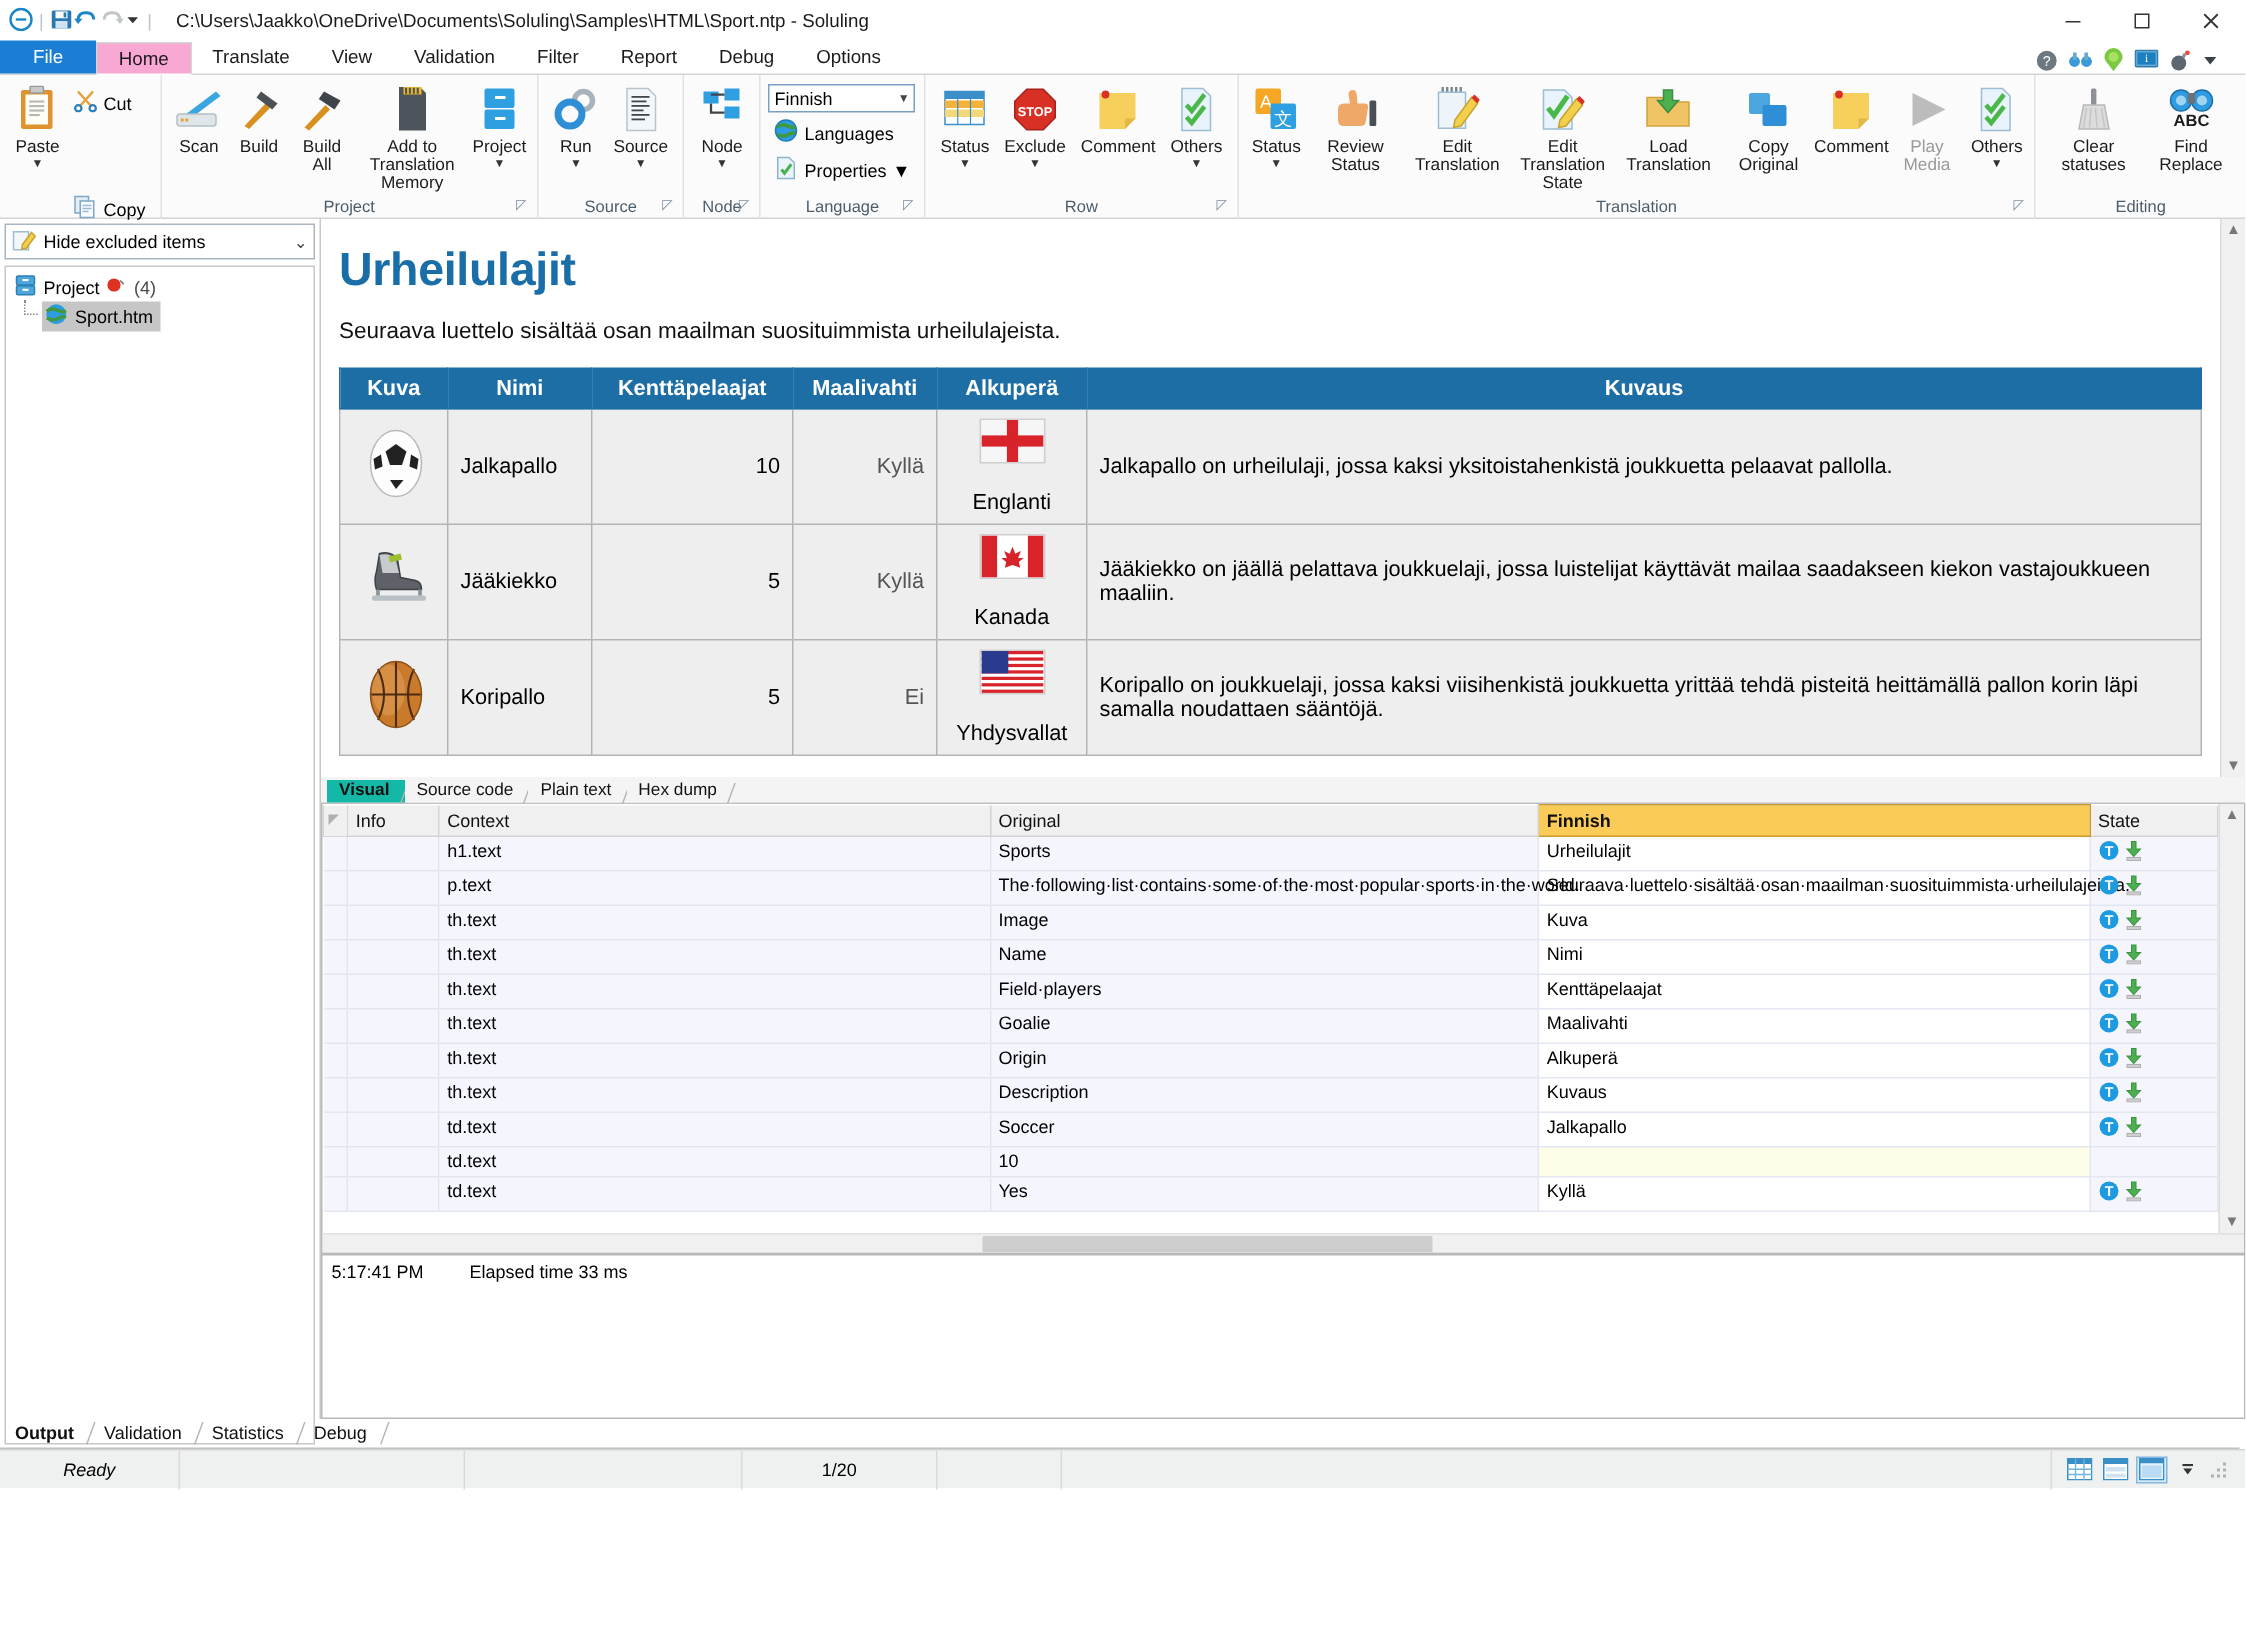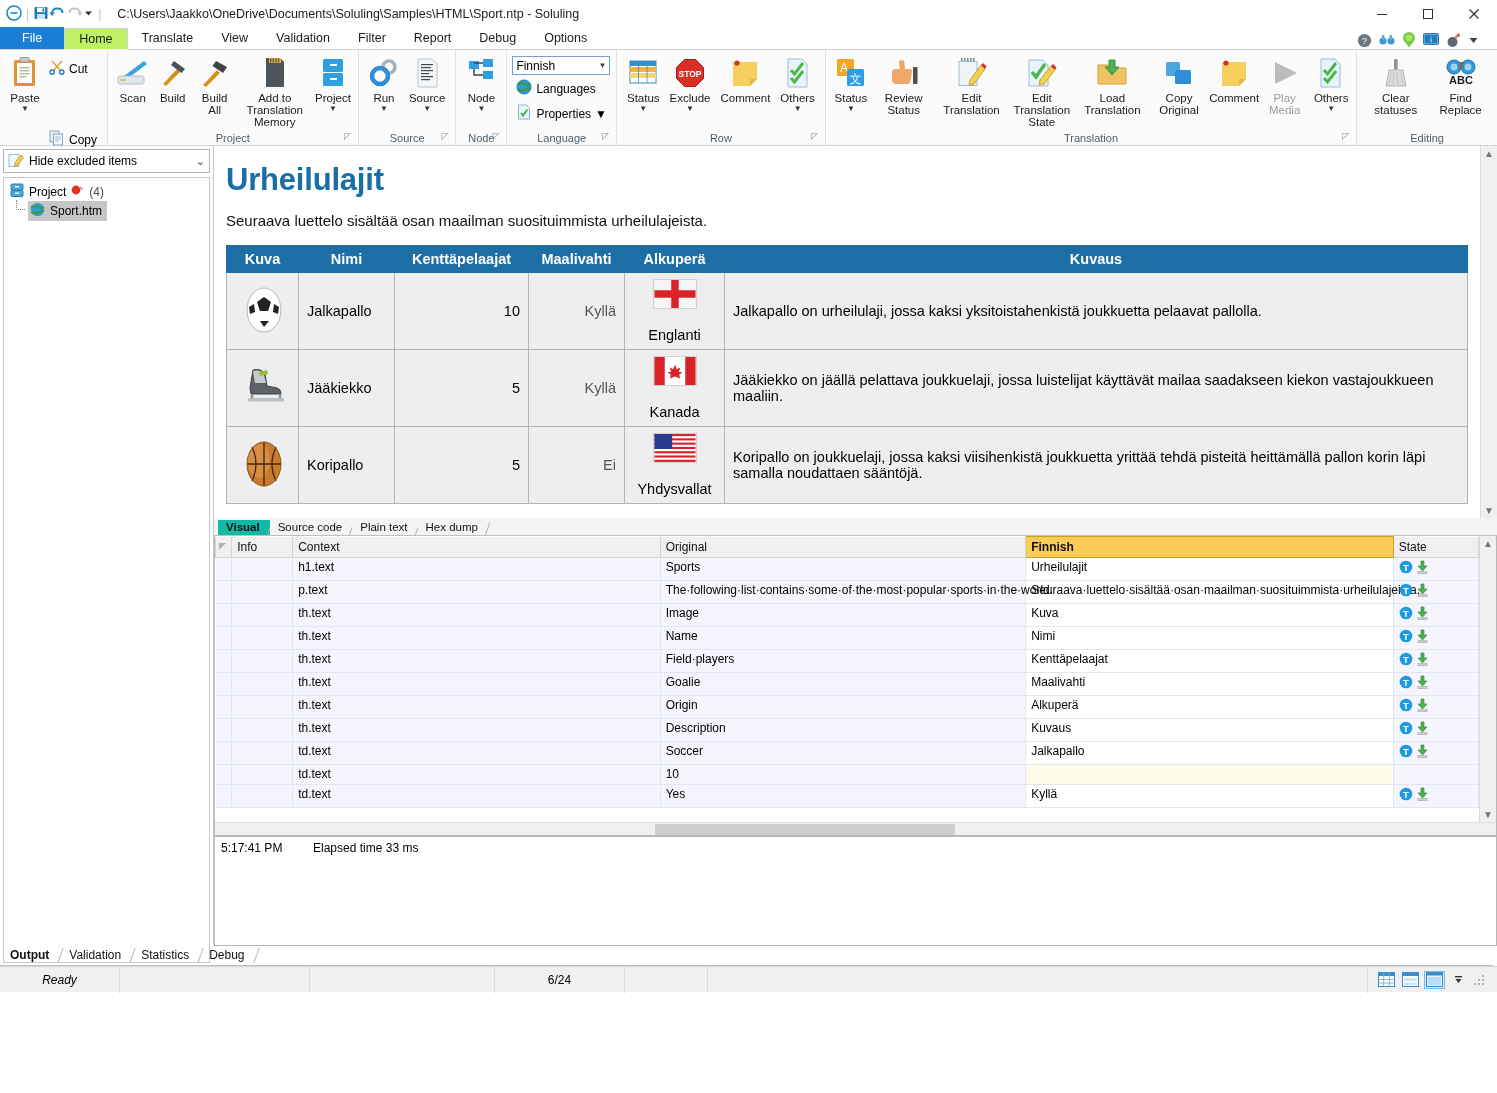--- a/index.html
+++ b/index.html
@@ -25,21 +25,21 @@
   .win-ctl { position:absolute; right:0; top:0; height:28px; display:flex; }
   .win-btn { width:46px; height:28px; display:flex; align-items:center; justify-content:center;
              font-size:13px; color:#333; }
 
   
   .ribbon-tabs { height:22px; display:flex; align-items:flex-end; background:#fff;
                  border-bottom:1px solid #d4d4d4; position:relative; }
   .rtab { padding:3px 14px 4px 14px; font-size:12.5px; color:#1b1b1b; height:22px;
           display:flex; align-items:center; }
   .rtab.file { background:#1a7fd4; color:#fff; padding:3px 22px 4px 22px; font-weight:normal; }
-  .rtab.active { background:#bef264; border:1px solid #d4d4d4; border-bottom:1px solid #fff;
+  .rtab.active { background:#f9a8d4; border:1px solid #d4d4d4; border-bottom:1px solid #fff;
                  margin-bottom:-1px; }
   .titlebar-icons { position:absolute; right:18px; top:4px; display:flex; align-items:center; gap:7px; }
 
   
   .ribbon {
     height:96px; background:#fbfbfb; border-bottom:1px solid #d4d4d4;
     display:flex; align-items:stretch; position:relative;
   }
   .rgroup { display:flex; flex-direction:column; align-items:center; justify-content:flex-start;
             border-right:1px solid #e2e2e2; padding:3px 5px 0 5px; position:relative; height:96px; }
@@ -1114,21 +1114,21 @@
           <span>Debug</span><span class="slant"></span>
         </div>
       </div>
     </div>
   </div>
 
   <div class="statusbar">
     <div class="sb-cell sb-ready">Ready</div>
     <div class="sb-cell sb-b"></div>
     <div class="sb-cell sb-c"></div>
-    <div class="sb-cell sb-page">6/24</div>
+    <div class="sb-cell sb-page">1/20</div>
     <div class="sb-cell sb-d"></div>
     <div class="sb-grow"></div>
     <div class="sb-views">
       <div class="vbtn">
         <svg width="17" height="15" viewBox="0 0 17 15">
             <rect x="0.5" y="0.5" width="16" height="14" fill="#fff" stroke="#3a8fc8"></rect>
             <rect x="0.5" y="0.5" width="16" height="3.5" fill="#3a8fc8"></rect>
             <g stroke="#6fb4dd" stroke-width="0.9">
               <path d="M5.7 0.5 L5.7 14.5 M11.3 0.5 L11.3 14.5 M0.5 7.5 L16.5 7.5 M0.5 11 L16.5 11"></path>
             </g>

